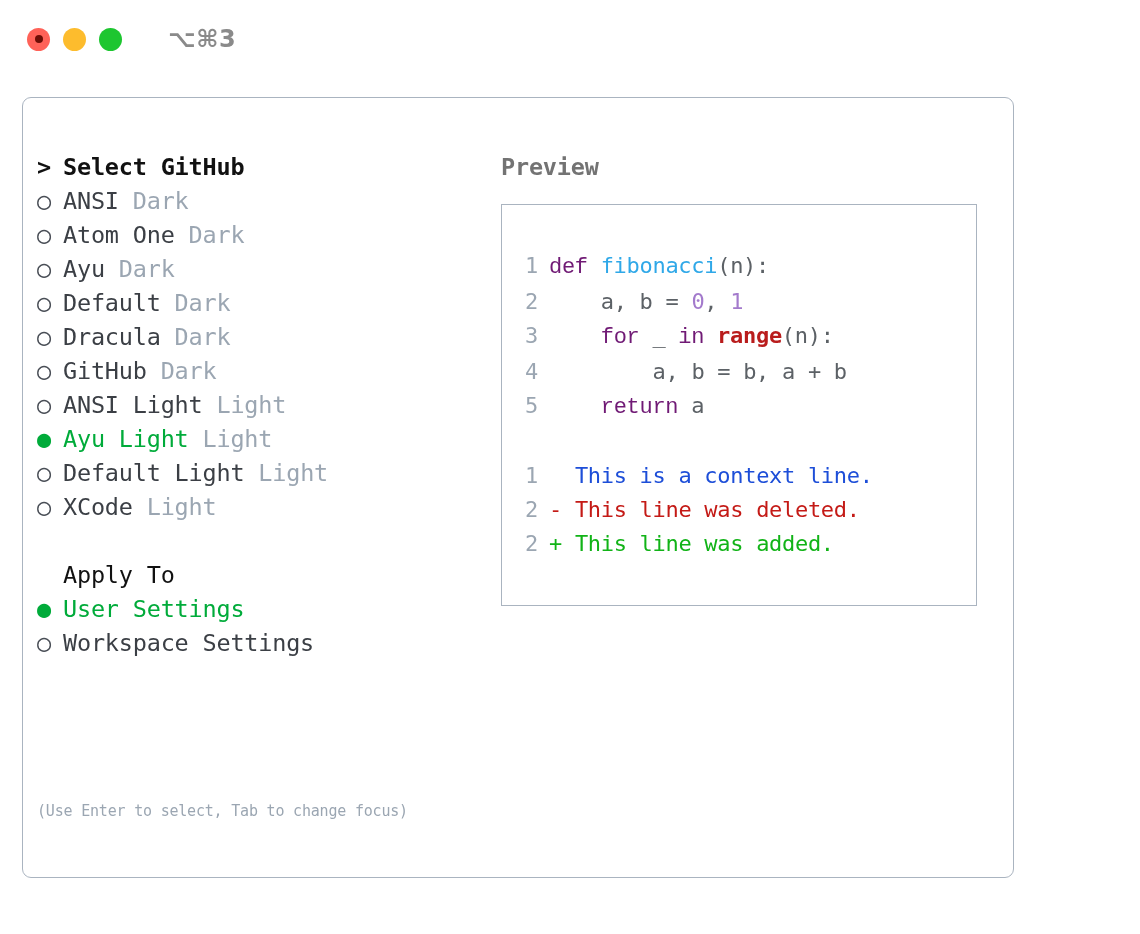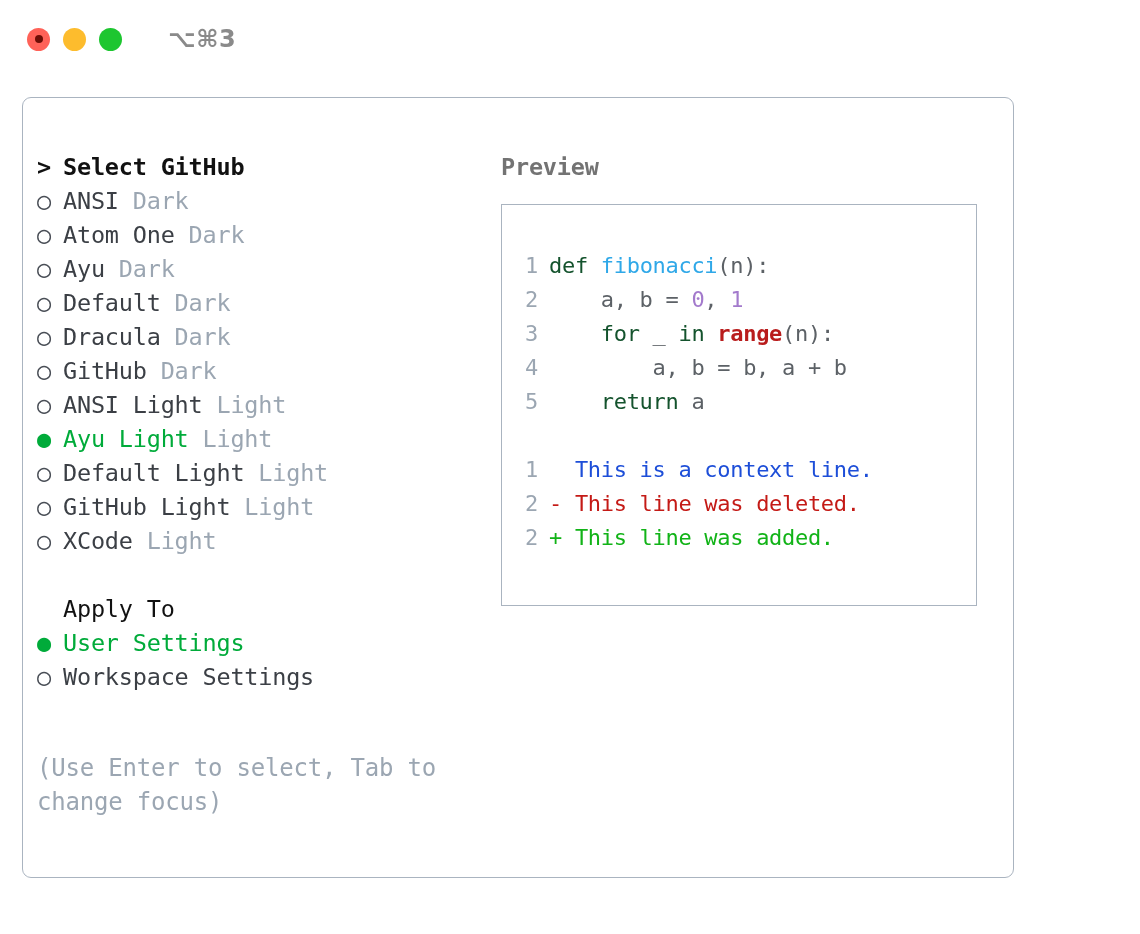--- a/index.html
+++ b/index.html
@@ -121,23 +121,23 @@
   .opt-row.selected .bullet { color: #00ab3a; }
   .tag {
     color: #9ba6b2;
   }
 
   .spacer-sm { height: 34px; }
 
   .hint {
     position: absolute;
     left: 14px;
-    top: 653px;
+    top: 696px;
     width: 420px;
-    font-size: 24px;
+    font-size: 15px;
     line-height: 34px;
     color: #9ba6b2;
     letter-spacing: -0.2px;
   }
 
   
   .right-col {
     position: absolute;
     left: 478px;
     top: 52px;
@@ -170,21 +170,21 @@
   }
   .ln {
     color: #9ba6b2;
     display: inline-block;
     width: 22px;
     text-align: right;
   }
   .gap { display: inline-block; width: 11px; }
   .blank-line { height: 34px; }
 
-  .tok-kw    { color: #14532d; }
+  .tok-kw    { color: #701a75; font-family: Liberation Mono, monospace; }
   .tok-fn    { color: #2fa8e8; }
   .tok-num   { color: #a37acc; }
   .tok-call  { color: #b91c1c; font-weight: bold; }
   .tok-plain { color: #5c6166; }
   .tok-ctx   { color: #1d4ed8; }
   .tok-del   { color: #c41a16; }
   .tok-add   { color: #11b317; }
 </style>
 </head>
 <body>
@@ -211,21 +211,20 @@
         <div id="theme-options">
             <div class="opt-row"><span class="bullet">○</span><span>ANSI</span><span> </span><span class="tag">Dark</span></div>
             <div class="opt-row"><span class="bullet">○</span><span>Atom One</span><span> </span><span class="tag">Dark</span></div>
             <div class="opt-row"><span class="bullet">○</span><span>Ayu</span><span> </span><span class="tag">Dark</span></div>
             <div class="opt-row"><span class="bullet">○</span><span>Default</span><span> </span><span class="tag">Dark</span></div>
             <div class="opt-row"><span class="bullet">○</span><span>Dracula</span><span> </span><span class="tag">Dark</span></div>
             <div class="opt-row"><span class="bullet">○</span><span>GitHub</span><span> </span><span class="tag">Dark</span></div>
             <div class="opt-row"><span class="bullet">○</span><span>ANSI Light</span><span> </span><span class="tag">Light</span></div>
             <div class="opt-row selected"><span class="bullet">●</span><span>Ayu Light</span><span> </span><span class="tag">Light</span></div>
             <div class="opt-row"><span class="bullet">○</span><span>Default Light</span><span> </span><span class="tag">Light</span></div>
-            <div class="opt-row"><span class="bullet">○</span><span>GitHub Light</span><span> </span><span class="tag">Light</span></div>
             <div class="opt-row"><span class="bullet">○</span><span>XCode</span><span> </span><span class="tag">Light</span></div>
           </div>
 
         <div class="spacer-sm"></div>
 
         <div class="section-head"><span class="marker-col"> </span><span>Apply To</span></div>
 
         <div id="apply-options">
             <div class="opt-row selected"><span class="bullet">●</span><span>User Settings</span></div>
             <div class="opt-row"><span class="bullet">○</span><span>Workspace Settings</span></div>

